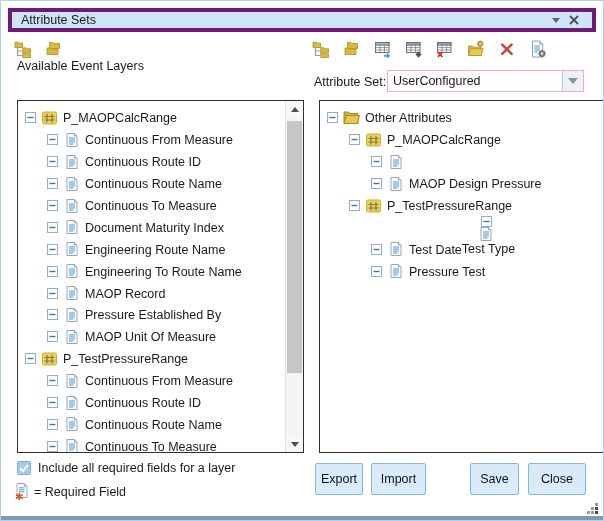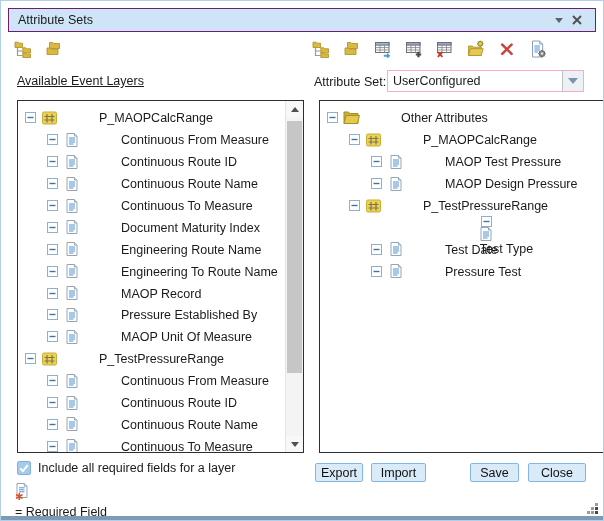--- a/index.html
+++ b/index.html
@@ -5,71 +5,71 @@
   html,body{margin:0;padding:0;background:#fff;}
   .window{
     position:relative;width:604px;height:521px;box-sizing:border-box;
     background:#ffffff;border:1px solid #b3cfe6;overflow:hidden;
     font-family:"Liberation Sans", sans-serif;color:#1a1a1a;
     -webkit-user-select:none;user-select:none;
   }
   
   .titlebar{
     position:absolute;left:7px;top:7px;right:7px;height:24px;box-sizing:border-box;
-    background:#cfe4f7;border:1px solid #701a75;display:flex;align-items:center;
+    background:#cfe4f7;border:4px solid #701a75;display:flex;align-items:center;
     padding:0 9px;
   }
   .titlebar .title{flex:1;font-size:12.5px;}
   .tb-menu,.tb-close{display:flex;align-items:center;justify-content:center;width:18px;height:18px;cursor:default;}
   .caret{width:0;height:0;border-left:4px solid transparent;border-right:4px solid transparent;border-top:5px solid #5a6470;}
   
   .toolbar{position:absolute;display:flex;gap:13px;}
   .toolbar-left{left:13px;top:39px;}
   .toolbar-right{left:311px;top:39px;}
   .tb-btn{width:18px;height:18px;display:inline-flex;align-items:center;justify-content:center;}
   .tb-ic{display:block;width:18px;height:18px;}
   .tb-ic svg{display:block;}
   
   .heading{position:absolute;font-size:12.5px;}
-  .heading-left{left:16px;top:73px;text-decoration:underline;}
+  .heading-left{left:16px;top:58px;}
   .heading-attrset{left:313px;top:74px;}
   
   .combobox{
     position:absolute;left:386px;top:69px;width:197px;height:22px;box-sizing:border-box;
     background:#fff;border:1px solid #f9a8d4;display:flex;align-items:stretch;
   }
   .combo-value{flex:1;font-size:12.5px;padding:3px 5px 0 5px;white-space:nowrap;overflow:hidden;}
   .combo-btn{width:20px;background:#eef1f4;border-left:1px solid #b8c2cb;display:flex;align-items:center;justify-content:center;}
   .combo-arrow{width:0;height:0;border-left:5px solid transparent;border-right:5px solid transparent;border-top:6px solid #7d95ac;}
   
   .panel{position:absolute;top:99px;height:353px;box-sizing:border-box;background:#fff;border:1px solid #2e2e2e;overflow:hidden;}
   .panel-left{left:16px;width:287px;}
   .panel-right{left:318px;width:288px;}
   .tree{padding-top:6px;}
   .tree-row{height:21.9px;display:flex;align-items:center;font-size:12.5px;white-space:nowrap;}
   .expander{display:block;width:11px;height:11px;margin-right:5px;flex:0 0 auto;}
   .expander svg{display:block;}
   .tree-ic{display:flex;align-items:center;justify-content:center;width:17px;margin-right:5px;flex:0 0 auto;}
-  .tree-label{padding-top:1px;margin-left:36px;}
+  .tree-label{padding-top:1px;}
   
   .vscroll{position:absolute;top:0;right:0;bottom:0;width:17px;background:#f4f4f4;border-left:1px solid #e4e4e4;}
   .scroll-btn{position:absolute;left:0;right:0;height:16px;display:flex;align-items:center;justify-content:center;background:#f8f8f8;}
   .scroll-btn.up{top:0;}
   .scroll-btn.down{bottom:0;}
   .tri-up{width:0;height:0;border-left:4px solid transparent;border-right:4px solid transparent;border-bottom:5px solid #4f4f4f;}
   .tri-down{width:0;height:0;border-left:4px solid transparent;border-right:4px solid transparent;border-top:5px solid #4f4f4f;}
   .scroll-thumb{position:absolute;left:1px;right:1px;top:20px;height:252px;background:#c6c6c6;}
   
   .check-row{position:absolute;left:16px;top:460px;display:flex;align-items:center;gap:7px;font-size:12.5px;}
   .checkbox{display:block;width:14px;height:14px;}
   .checkbox svg{display:block;}
-  .legend-row{position:absolute;left:14px;top:482px;display:flex;align-items:flex-start;gap:5px;font-size:12.5px;flex-direction:column;}
+  .legend-row{position:absolute;left:14px;top:482px;display:flex;align-items:center;gap:5px;font-size:12.5px;}
   .legend-row .icon{display:block;width:14px;height:17px;}
   .btn{
-    position:absolute;top:462px;height:19px;box-sizing:border-box;
+    position:absolute;top:462px;height:32px;box-sizing:border-box;
     background:#d9eaf9;border:1px solid #85b6e0;border-radius:2px;
     font-family:"Liberation Sans", sans-serif;font-size:12.5px;color:#111;
     padding:0;text-align:center;cursor:default;
   }
   .btn-export{left:314px;width:48px;}
   .btn-import{left:370px;width:55px;}
   .btn-save{left:469px;width:49px;}
   .btn-close{left:527px;width:58px;}
   .grip{position:absolute;right:4px;bottom:6px;width:13px;height:13px;}
   .bottom-band{position:absolute;left:0;right:0;bottom:0;height:4px;background:#7e9ab4;}
@@ -518,21 +518,20 @@
               <path d="M2.5 5.5h6" stroke="#3f75a3" stroke-width="1.4"></path>
             </svg>
           </span>
           <span class="tree-ic">
             <svg width="12" height="14" viewBox="0 0 12 14">
               <path d="M1 .5h7.5L11 3v10.5H1z" fill="#fff" stroke="#97a5b2"></path>
               <path d="M8.5 .5V3H11" fill="#dde8f0" stroke="#97a5b2"></path>
               <path d="M3 5h6M3 7h6M3 9h6M3 11h4.5" stroke="#4f94d6" stroke-width="1.1"></path>
             </svg>
           </span>
-          <span class="tree-label">MAOP Test Pressure</span>
         </div>
         <div class="tree-row" style="padding-left: 51px;">
           <span class="expander">
             <svg width="11" height="11" viewBox="0 0 11 11">
               <rect x="0.5" y="0.5" width="10" height="10" fill="#fff" stroke="#8fb0cc"></rect>
               <path d="M2.5 5.5h6" stroke="#3f75a3" stroke-width="1.4"></path>
             </svg>
           </span>
           <span class="tree-ic">
             <svg width="12" height="14" viewBox="0 0 12 14">

